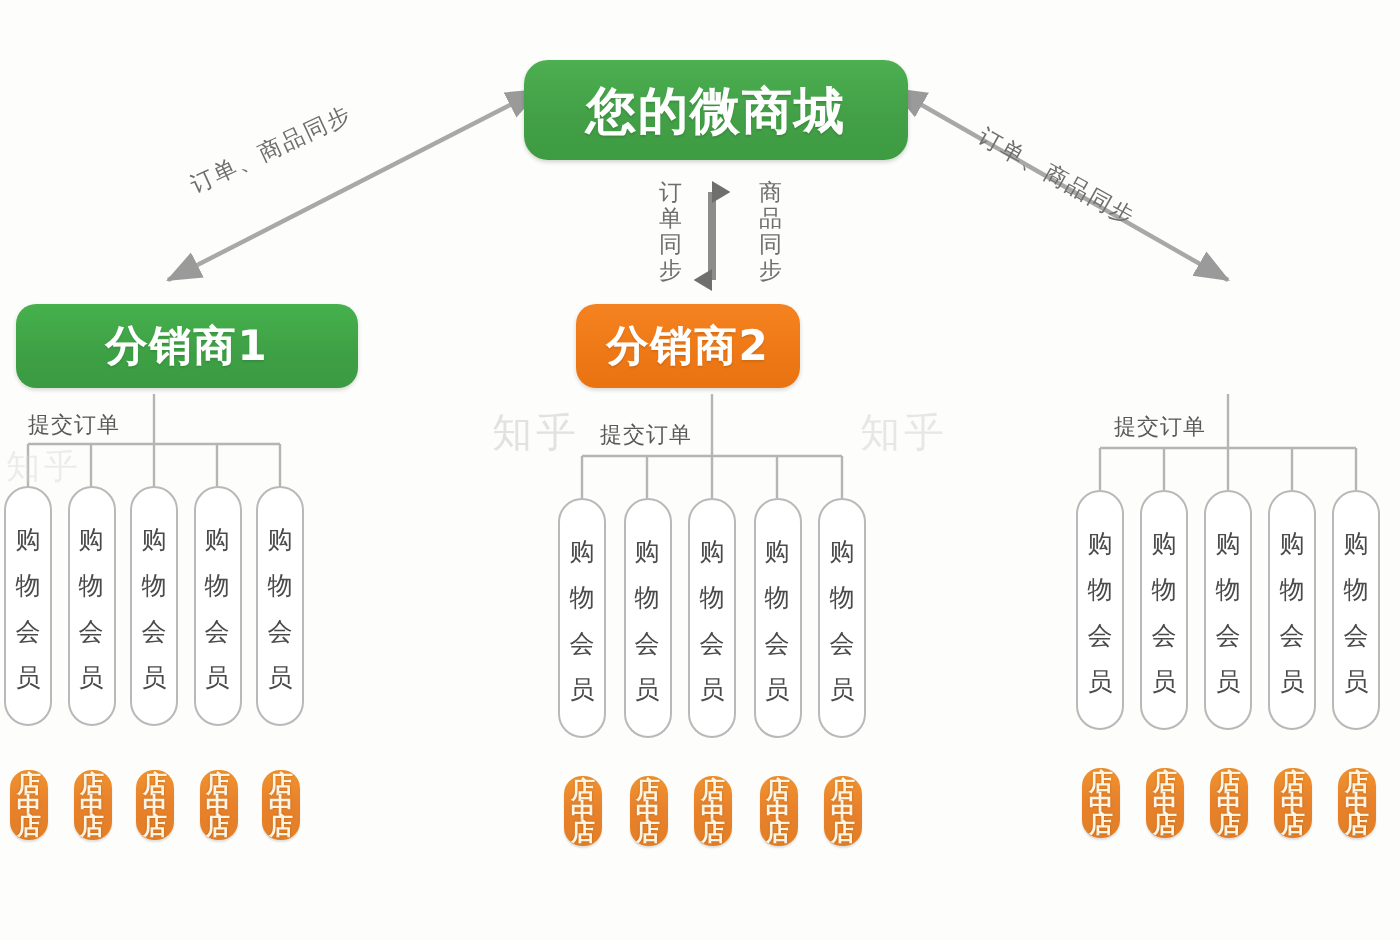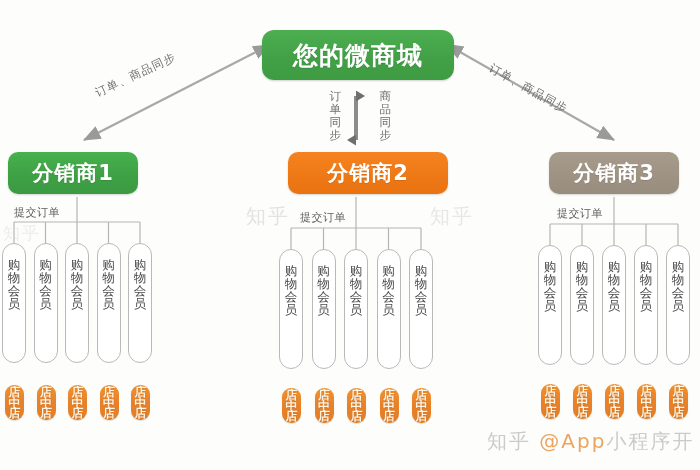--- a/index.html
+++ b/index.html
@@ -55,25 +55,25 @@
     box-shadow: 0 1px 2px rgba(0,0,0,0.16);
   }
   .dist-label {
     color: #ffffff;
     font-size: 21px;
     font-weight: bold;
     letter-spacing: 1px;
     text-shadow: 0 1px 1px rgba(0,0,0,0.10);
   }
   #dist-1 {
-    left: 8px; top: 152px; width: 130px;
+    left: 8px; top: 152px; width: 171px;
     background: linear-gradient(180deg, #46b14d 0%, #3ea045 60%, #3b9a42 100%);
   }
   #dist-2 {
-    left: 288px; top: 152px; width: 160px;
+    left: 288px; top: 152px; width: 112px;
     background: linear-gradient(180deg, #f58220 0%, #ee7816 60%, #e87310 100%);
   }
   #dist-3 {
     left: 549px; top: 152px; width: 130px;
     background: linear-gradient(180deg, #a79c8b 0%, #9e9383 60%, #978c7d 100%);
   }
 
   
   .edge-label {
     position: absolute;
@@ -127,21 +127,21 @@
     box-sizing: border-box;
   }
   .member-pill-text {
     position: absolute;
     left: 50%;
     top: 14px;
     transform: translateX(-50%);
     width: 15px;
     color: #4a4a4a;
     font-size: 12.5px;
-    line-height: 13px;
+    line-height: 23px;
     text-align: center;
     writing-mode: horizontal-tb;
   }
 
   
   .store-badge {
     position: absolute;
     width: 19px;
     height: 35px;
     border-radius: 9px;
@@ -259,32 +259,28 @@
   <div class="edge-label" id="edge-label-right">订单、商品同步</div>
   <div class="v-label" id="v-label-left">订单同步</div>
   <div class="v-label" id="v-label-right">商品同步</div>
 
   <div class="dist-node" id="dist-1">
     <span class="dist-label">分销商1</span>
   </div>
   <div class="dist-node" id="dist-2">
     <span class="dist-label">分销商2</span>
   </div>
-  <div class="dist-node" id="dist-3">
-    <span class="dist-label">分销商3</span>
-  </div>
 
   <div class="submit-label" id="submit-1">提交订单</div>
   <div class="submit-label" id="submit-2">提交订单</div>
   <div class="submit-label" id="submit-3">提交订单</div>
 
   <div class="watermark" id="watermark-mid-left">知乎</div>
   <div class="watermark" id="watermark-center">知乎</div>
   <div class="watermark" id="watermark-right-top">知乎</div>
-  <div class="watermark" id="watermark-bottom"><span>知乎 </span><span class="wm-accent">@App</span><span>小程序开</span></div>
 
   <div id="members-layer">
       <div class="member-pill" style="left: 2px; top: 243px;">
         <div class="member-pill-text">购物会员</div>
       </div>
       <div class="store-badge" style="left: 5px; top: 385px;">
         <div class="store-badge-text">店中店</div>
       </div>
       <div class="member-pill" style="left: 33.5px; top: 243px;">
         <div class="member-pill-text">购物会员</div>

